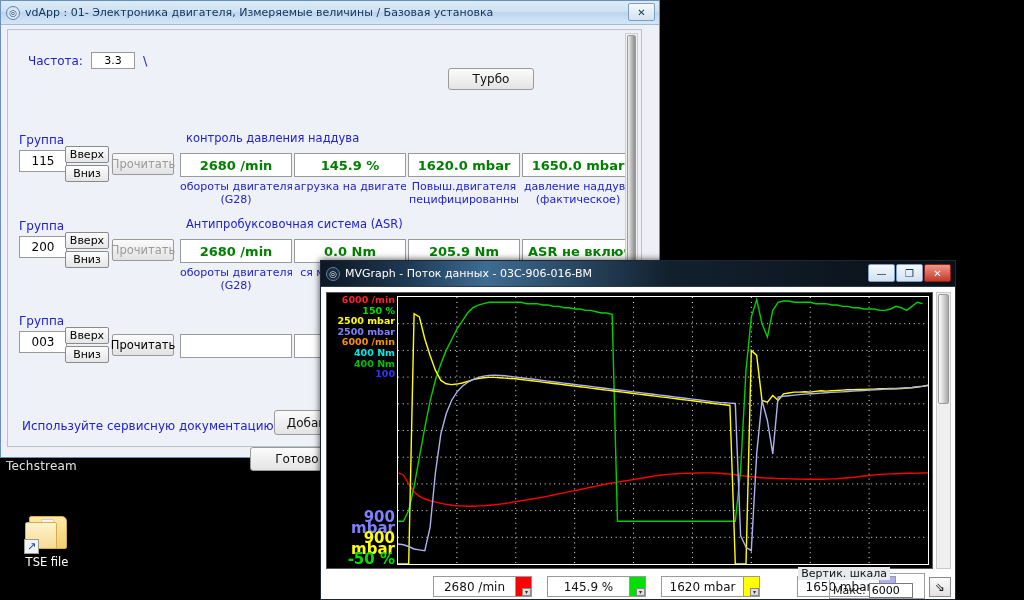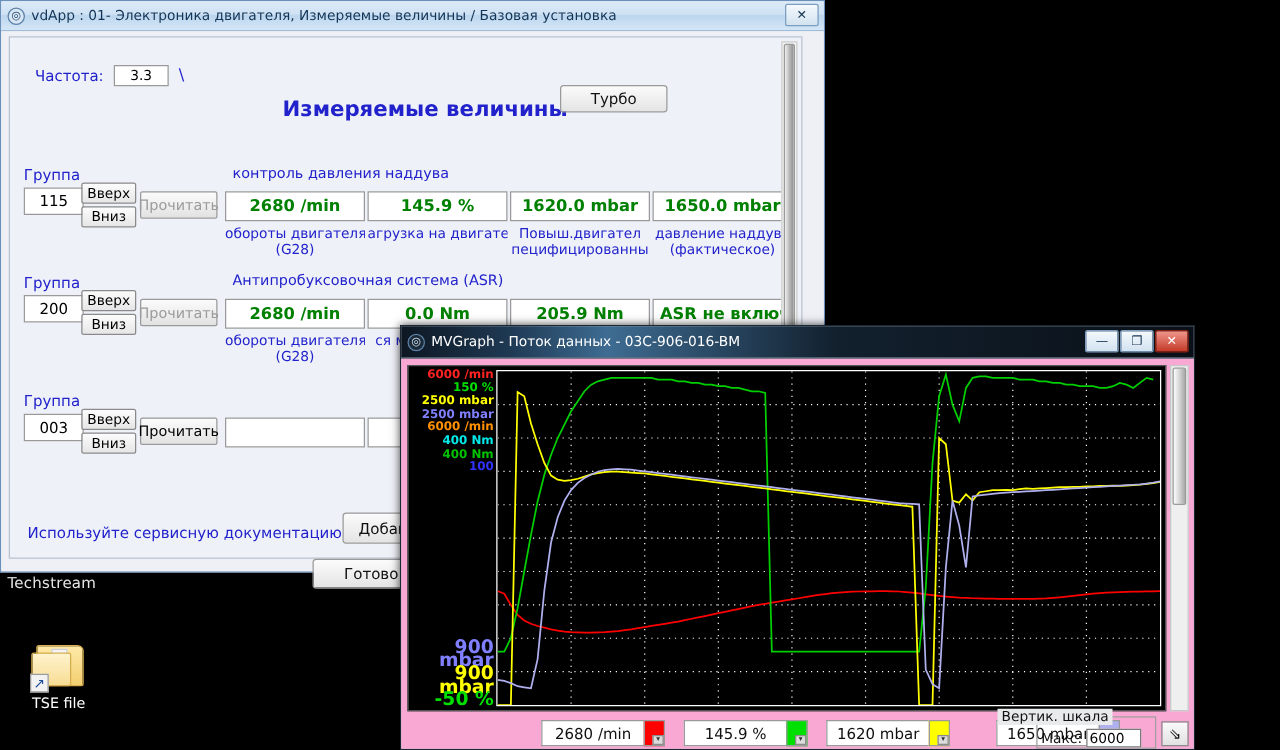--- a/index.html
+++ b/index.html
@@ -180,21 +180,21 @@
     background:linear-gradient(#fbfbfb,#e4e4e4); border:1px solid #9a9a9a; border-radius:3px;
     font-size:12px; color:#111; display:flex; align-items:center; justify-content:center;
     overflow:hidden; white-space:nowrap;
   }
 
   
   #mvgraph { left:320px; top:260px; width:636px; height:340px;
              background:#dfe3e8; border:1px solid #1b2733; }
   #mvgraph .titlebar { height:26px; }
   #mvgraph .tb-buttons { right:4px; top:3px; }
-  #mv-body { position:absolute; left:0; top:26px; right:0; bottom:0; background:#f9a8d4; padding:4px; }
+  #mv-body { position:absolute; left:0; top:26px; right:0; bottom:0; background:#ffffff; padding:4px; }
   #graph-frame {
     position:absolute; left:5px; top:5px; right:22px; bottom:30px;
     background:#000; border:1px solid #555;
   }
   #graph-scroll {
     position:absolute; right:4px; top:5px; width:15px; bottom:30px;
     background:#efefef; border:1px solid #c8c8c8;
   }
   #graph-scroll .thumb {
     position:absolute; left:1px; right:1px; top:1px; height:40%;
@@ -271,21 +271,20 @@
 
   <div id="vdapp-body">
     <div id="vdapp-panel">
 
       <div id="freq-row">
         <span class="lbl">Частота:</span>
         <span id="freq-input">3.3</span>
         <span id="freq-slash">\</span>
       </div>
 
-      <div id="meas-title">Измеряемые величины</div>
 
       <div id="turbo-btn">Турбо</div>
 
 
       <div class="group-row" style="top:103px">
         <div class="group-word">Группа</div>
         <div class="group-num">115</div>
         <div class="nav-btns">
           <div class="nav-btn">Вверх</div>
           <div class="nav-btn">Вниз</div>
@@ -298,21 +297,21 @@
         <div class="val-box" style="left:514px; width:112px">1650.0 mbar</div>
         <div class="val-cap" style="left:172px; width:112px">
           <div>обороты двигателя</div>
           <div>(G28)</div>
         </div>
         <div class="val-cap" style="left:286px; width:112px">
           <div>агрузка на двигател</div>
           <div></div>
         </div>
         <div class="val-cap" style="left:400px; width:112px">
-          <div>Повыш.двигател</div>
+          <div>Повыш.двигателя</div>
           <div>пецифицированны</div>
         </div>
         <div class="val-cap" style="left:514px; width:112px">
           <div>давление наддува</div>
           <div>(фактическое)</div>
         </div>
       </div>
 
       <div class="group-row" style="top:189px">
         <div class="group-word">Группа</div>

